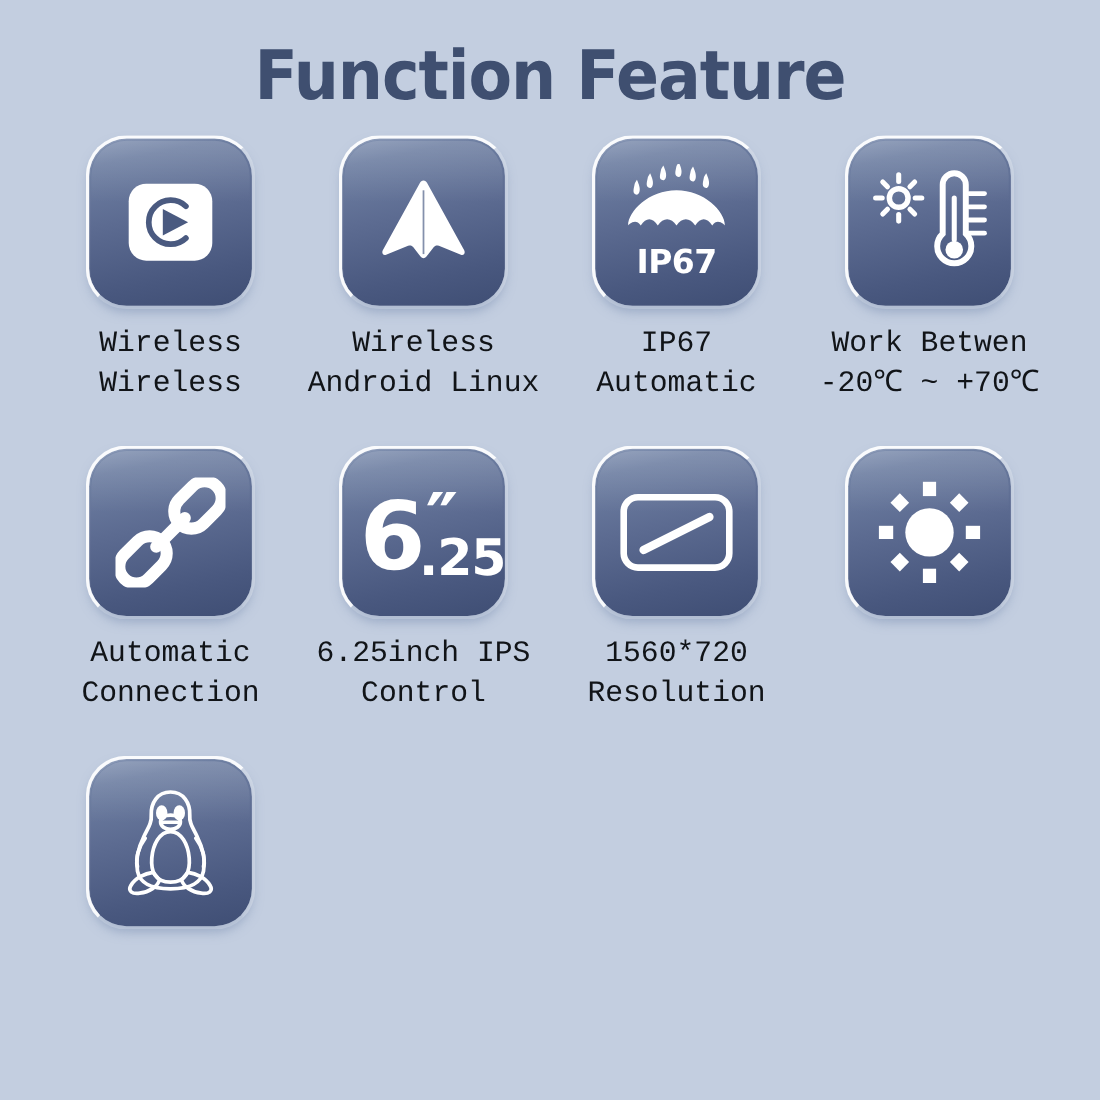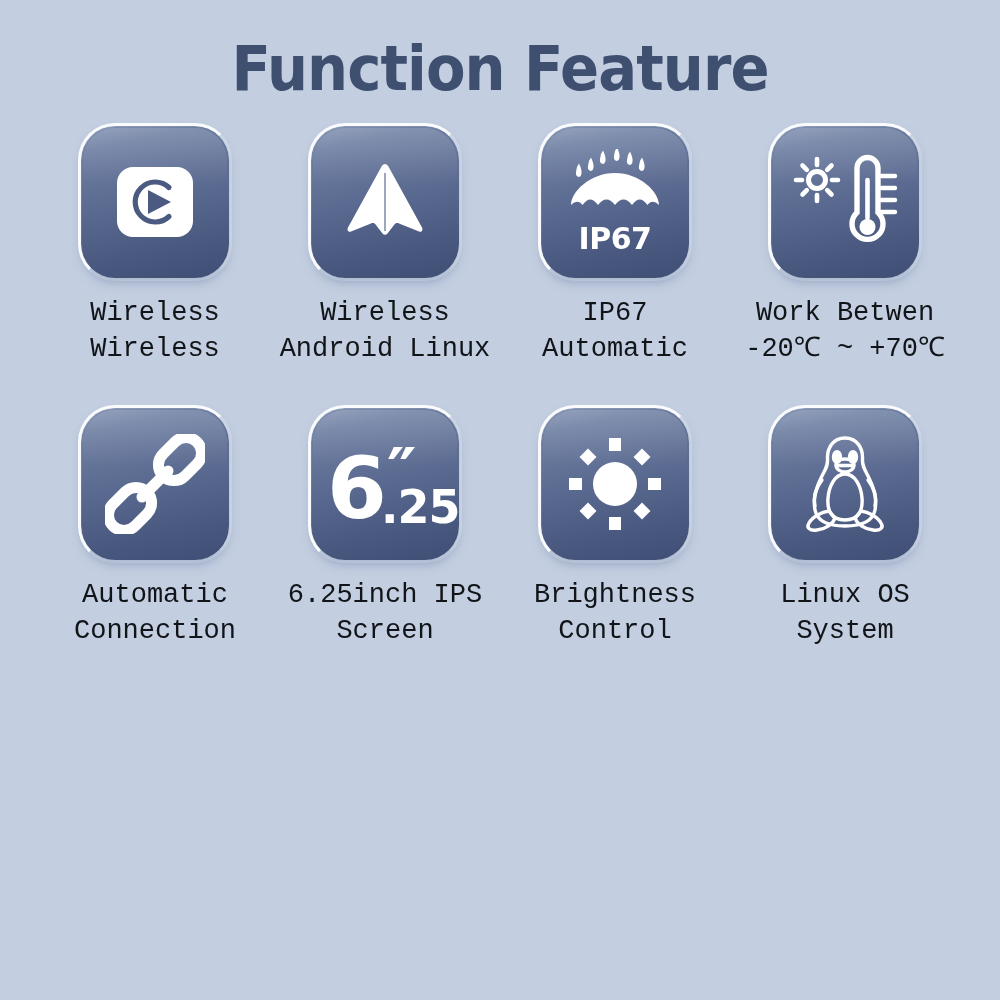--- a/index.html
+++ b/index.html
@@ -247,45 +247,53 @@
   <div class="feature-cell">
     <div class="tile">
       <div class="inch-wrap">
         <span class="inch-six">6</span>
         <span class="inch-marks">″</span>
         <span class="inch-dec">.25</span>
       </div>
     </div>
     <div class="caption">
       <span>6.25inch IPS</span>
-      <span class="l2">Screen</span>
-    </div>
-  </div>
-
+      <span class="l2">Control</span>
+    </div>
+  </div>
+
+  <div class="feature-cell">
+    <div class="tile">
+      <svg width="108" height="80" viewBox="0 0 108 80">
+        <rect x="6" y="8" width="96" height="64" rx="13" ry="13" fill="none" stroke="#ffffff" stroke-width="6"></rect>
+        <line x1="24" y1="56" x2="84" y2="26" stroke="#ffffff" stroke-width="7.5" stroke-linecap="round"></line>
+      </svg>
+    </div>
+    <div class="caption">
+      <span>1560*720</span>
+      <span class="l2">Resolution</span>
+    </div>
+  </div>
 
   <div class="feature-cell">
     <div class="tile">
       <svg width="100" height="100" viewBox="0 0 100 100">
         <circle cx="50" cy="50" r="22" fill="#ffffff"></circle>
         <g fill="#ffffff">
           <rect x="44" y="4" width="12" height="13"></rect>
           <rect x="44" y="83" width="12" height="13"></rect>
           <rect x="4" y="44" width="13" height="12"></rect>
           <rect x="83" y="44" width="13" height="12"></rect>
           <rect x="17" y="17" width="12" height="12" transform="rotate(45 23 23)"></rect>
           <rect x="71" y="71" width="12" height="12" transform="rotate(45 77 77)"></rect>
           <rect x="17" y="71" width="12" height="12" transform="rotate(45 23 77)"></rect>
           <rect x="71" y="17" width="12" height="12" transform="rotate(45 77 23)"></rect>
         </g>
       </svg>
     </div>
-    <div class="caption">
-      <span>Brightness</span>
-      <span class="l2">Control</span>
-    </div>
   </div>
 
   <div class="feature-cell">
     <div class="tile">
       <svg width="96" height="104" viewBox="0 0 96 104">
         <g fill="none" stroke="#ffffff" stroke-width="3.4" stroke-linejoin="round" stroke-linecap="round">
 
           <path d="M48 6 C36 6 30 16 30.5 27 C31 34 28 38 24 46 C19 56 16 68 18 78 C20 88 28 94 48 94 C68 94 76 88 78 78 C80 68 77 56 72 46 C68 38 65 34 65.5 27 C66 16 60 6 48 6 Z"></path>
 
           <path d="M48 42 C38 42 32 54 31 66 C30 78 34 88 48 88 C62 88 66 78 65 66 C64 54 58 42 48 42 Z"></path>
@@ -297,19 +305,15 @@
           <line x1="39.5" y1="33.5" x2="56.5" y2="33.5"></line>
 
           <path d="M32 79 C25 80 16 84 12 91 C9 96 13 99 20 98 C29 97 36 92 38 86 Z"></path>
           <path d="M64 79 C71 80 80 84 84 91 C87 96 83 99 76 98 C67 97 60 92 58 86 Z"></path>
 
           <path d="M25 48 C19 56 16 66 18 74"></path>
           <path d="M71 48 C77 56 80 66 78 74"></path>
         </g>
       </svg>
     </div>
-    <div class="caption">
-      <span>Linux OS</span>
-      <span class="l2">System</span>
-    </div>
   </div>
 
 </div>
 
 </body></html>

